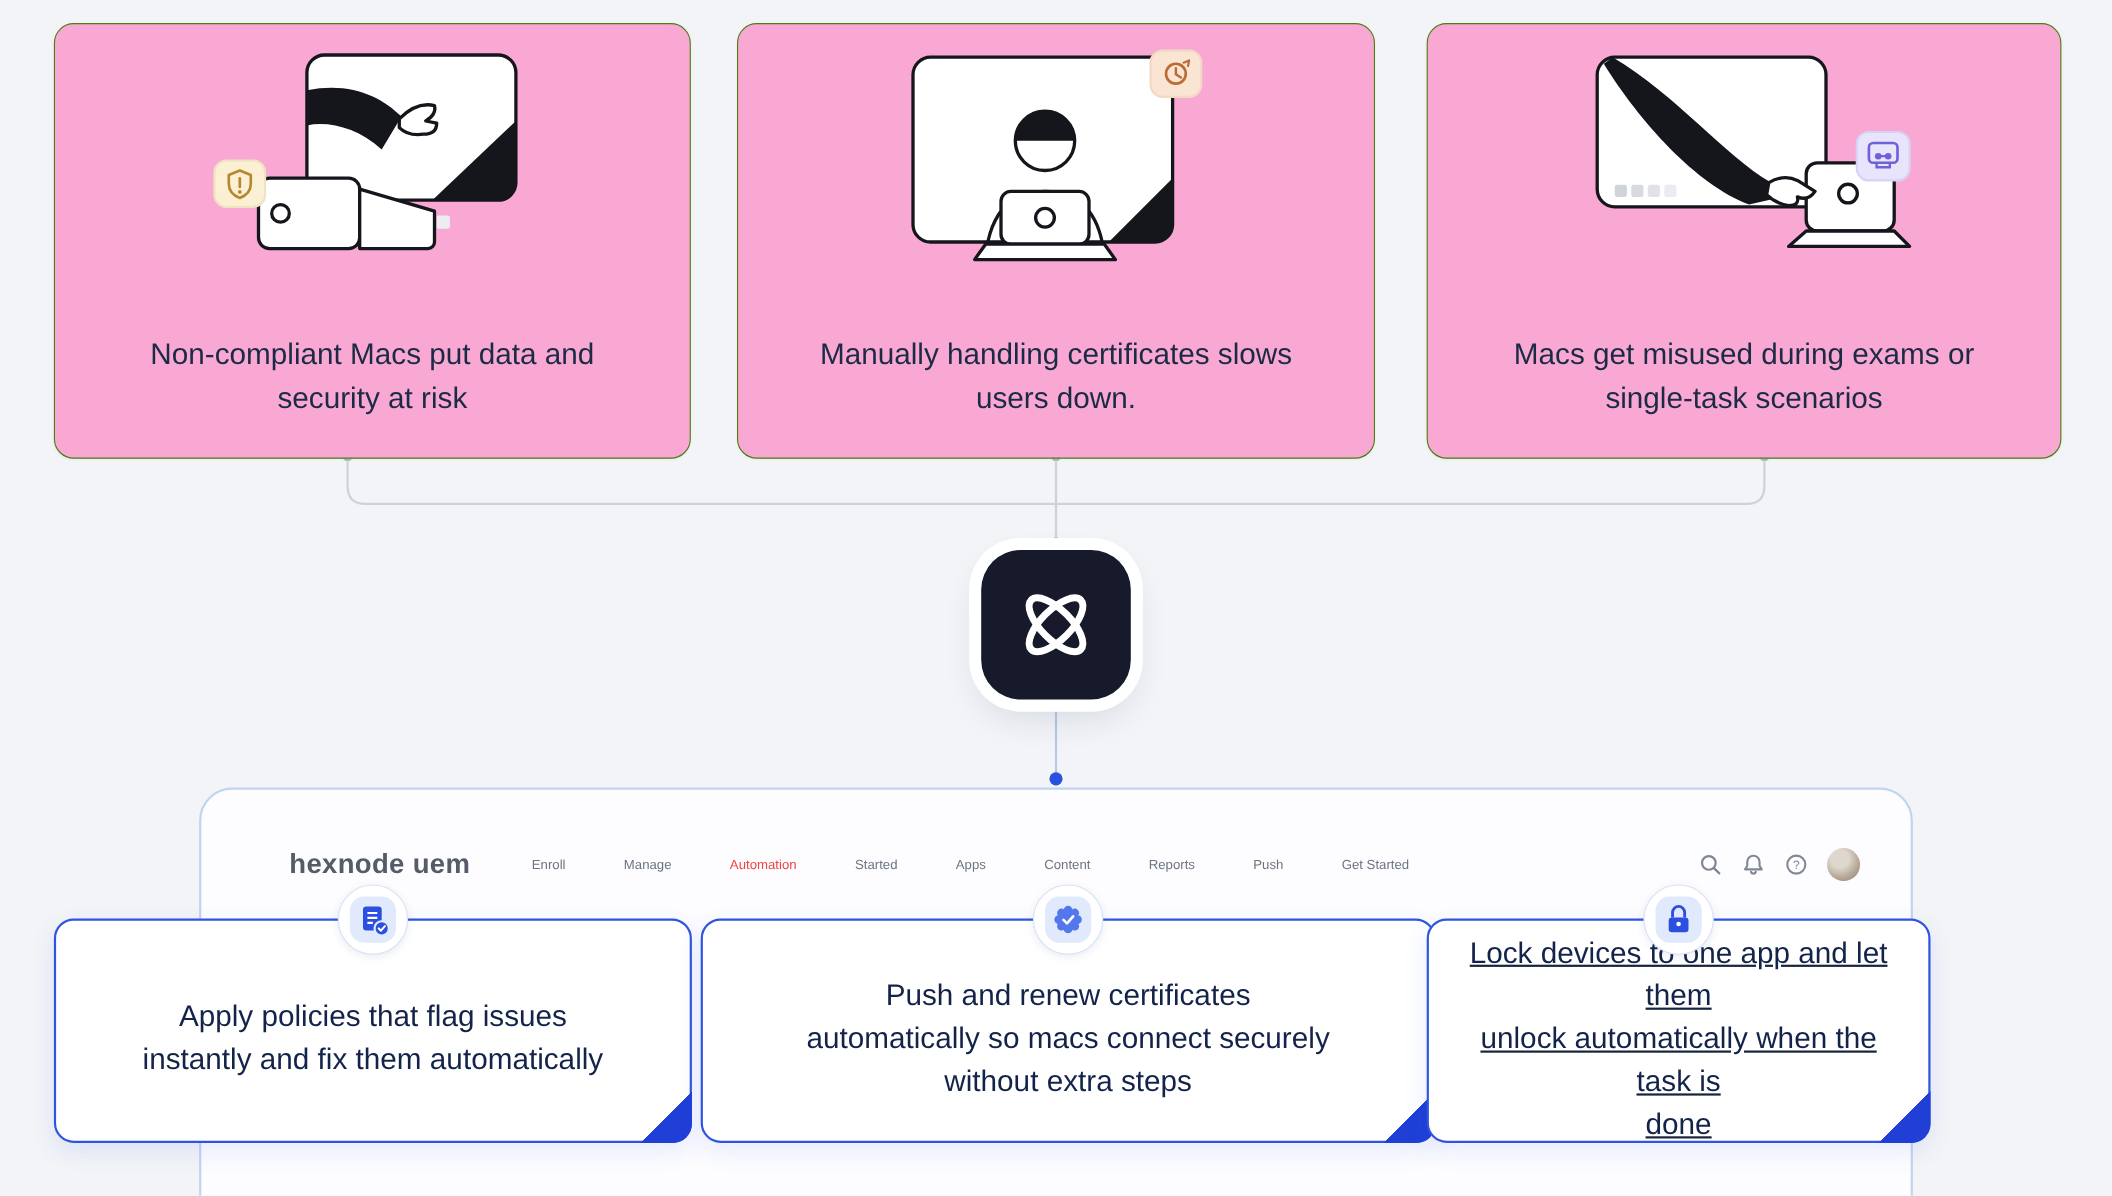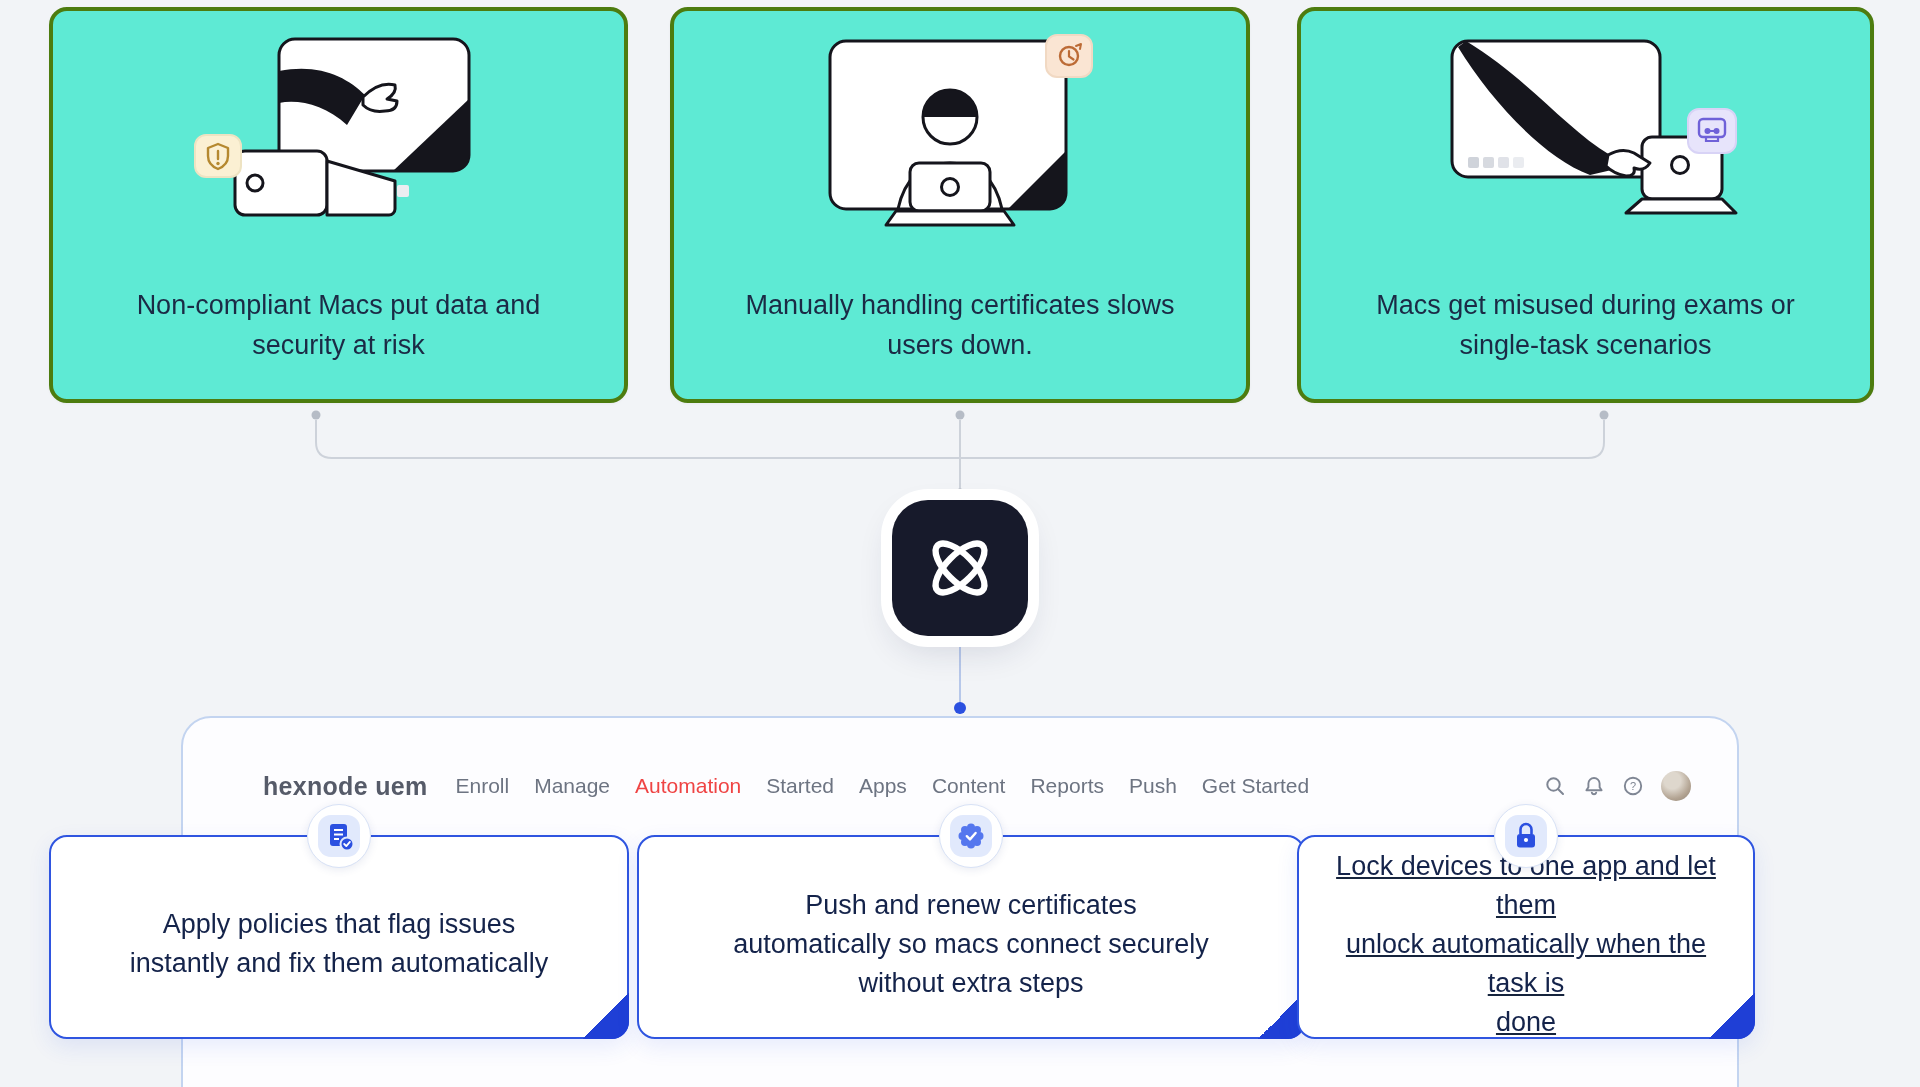--- a/index.html
+++ b/index.html
@@ -6,22 +6,22 @@
   html,body { width:1920px; height:1087px; overflow:hidden; }
   body {
     position:relative;
     background:#f2f4f7;
     font-family:"Liberation Sans", sans-serif;
     color:#16243d;
   }
 
   
   .top-card {
-    position:absolute; top:7px; height:396px;
-    background:#5eead4; border:4px solid #4d7c0f; border-radius:18px;
+    position:absolute; top:21px; height:396px;
+    background:#f9a8d4; border:1px solid #4d7c0f; border-radius:18px;
     box-shadow:0 1px 3px rgba(20,30,60,.04);
   }
   .top-card.c1 { left:49px;  width:579px; }
   .top-card.c2 { left:670px; width:580px; }
   .top-card.c3 { left:1297px;width:577px; }
   .illus {
     position:absolute; top:22px; left:50%; transform:translateX(-50%);
   }
   .top-caption {
     position:absolute; left:0; right:0; bottom:34px;
@@ -40,28 +40,28 @@
     display:flex; align-items:center; justify-content:center;
   }
 
   
   .browser {
     position:absolute; left:181px; top:716px; width:1558px; height:500px;
     background:#fdfdff; border:2px solid #c3d4f0; border-radius:30px;
   }
   .nav {
     position:absolute; top:48px; left:80px; right:46px; height:40px;
-    display:flex; align-items:center;
+    display:flex; align-items:center;gap:28px;
   }
   .brand {
     font-size:25px; font-weight:700; letter-spacing:.3px; color:#565b69;
     margin-right:28px; white-space:nowrap;
   }
   .nav-item {
-    font-size:21px; color:#6d7482; margin-right:25px; white-space:nowrap; cursor:pointer;
+    font-size:12px; color:#6d7482; margin-right:25px; white-space:nowrap; cursor:pointer;
   }
   .nav-item.active { color:#ef4444; font-weight:400; }
   .nav-right { margin-left:auto; display:flex; align-items:center; gap:17px; }
   .nav-ic { width:22px; height:22px; display:inline-flex; cursor:pointer; }
   .avatar {
     width:30px; height:30px; border-radius:50%;
     background:radial-gradient(circle at 38% 32%, #ded7cd 0 30%, #b3a493 65%, #8d8071 100%);
     cursor:pointer;
   }
 

